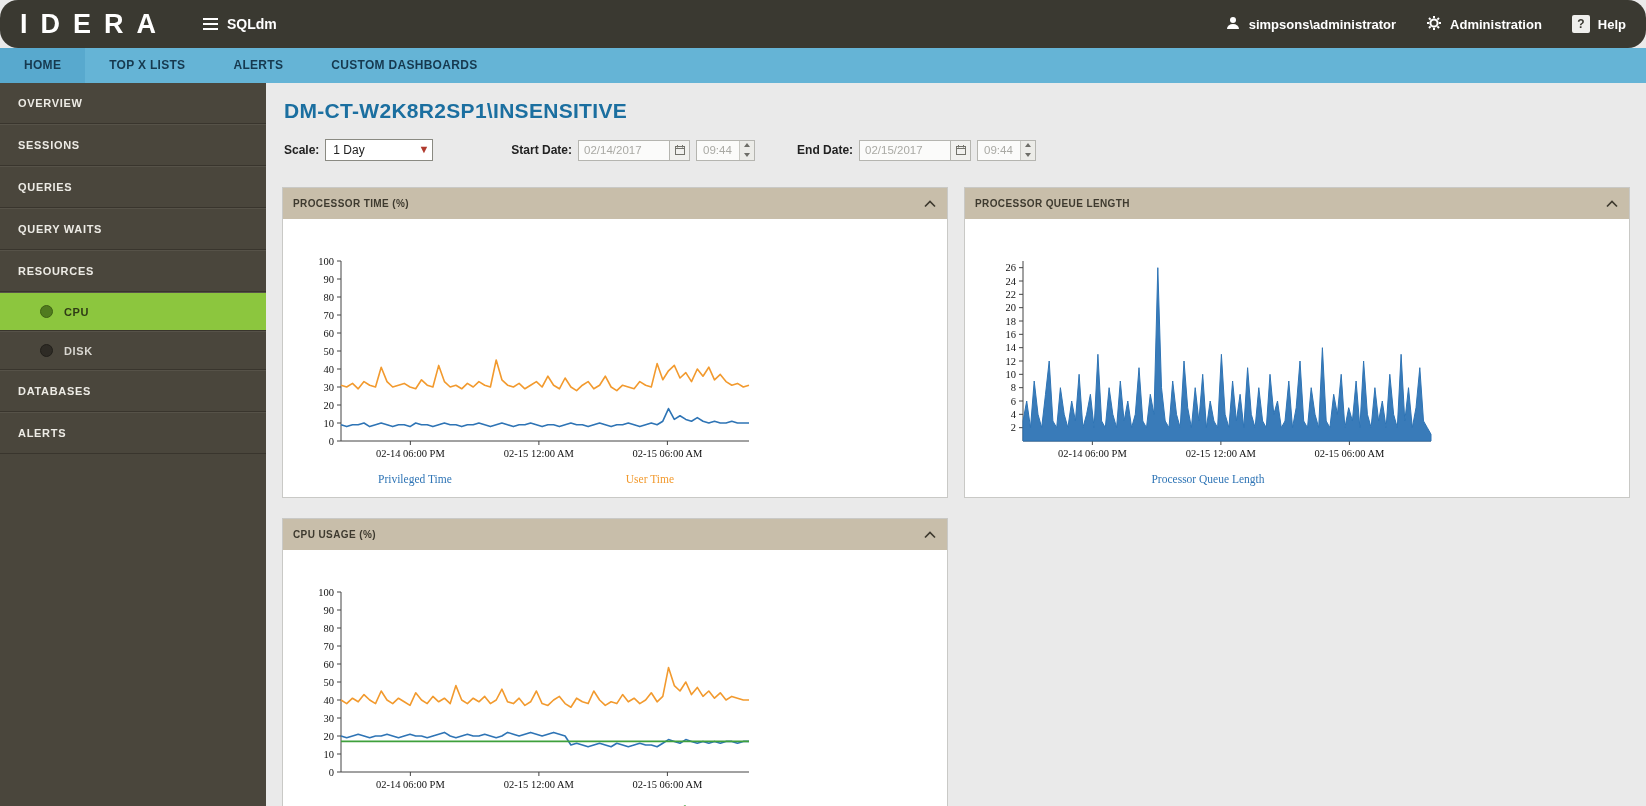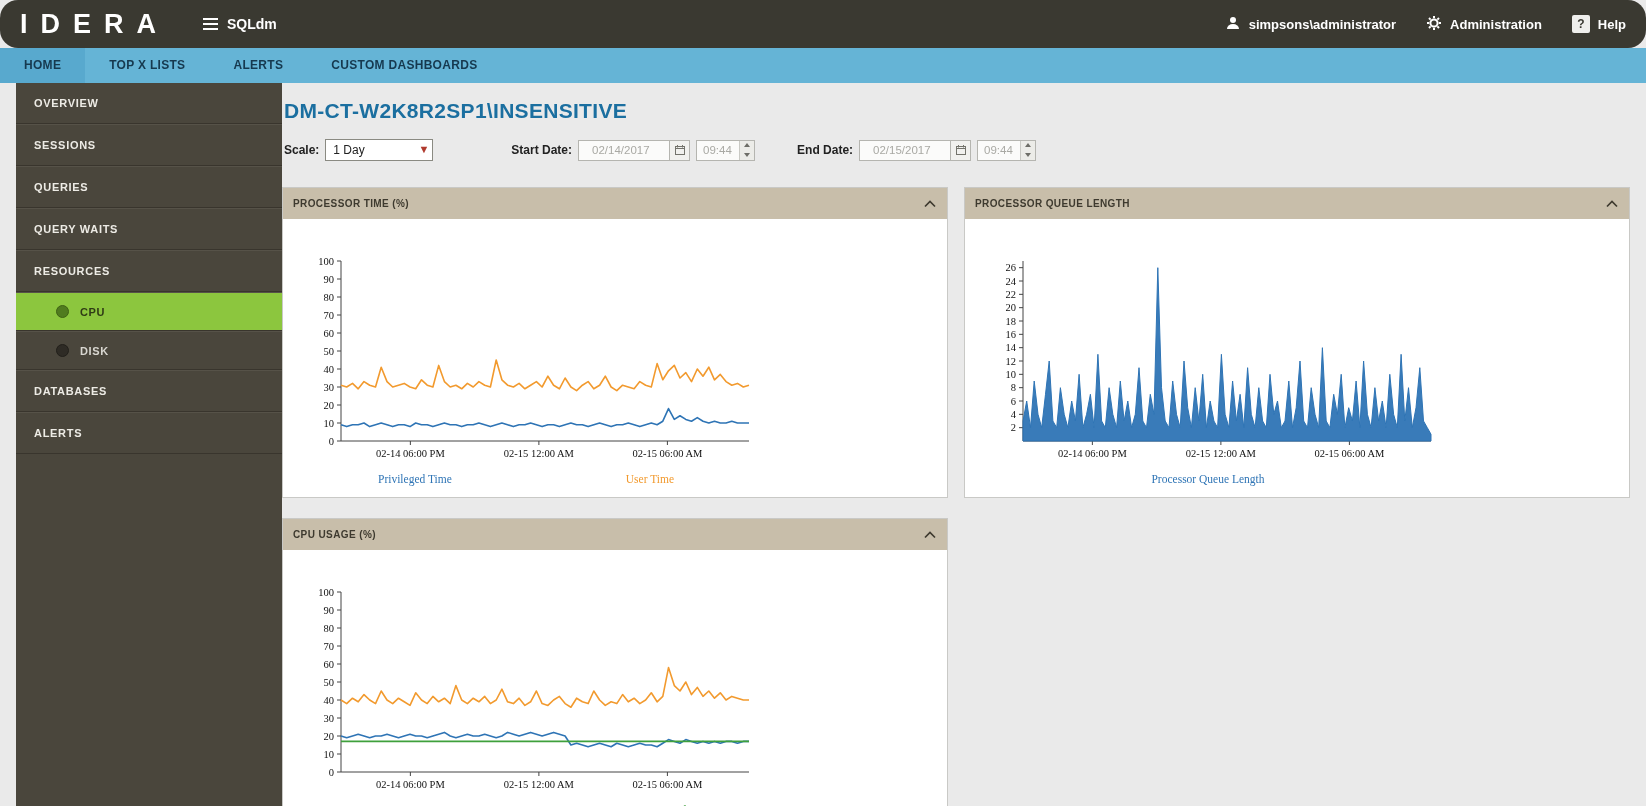--- a/index.html
+++ b/index.html
@@ -18,21 +18,21 @@
   .help-badge { width: 18px; height: 18px; background: #EFEFEC; color: #3A3931; border-radius: 2px;
                 display: inline-flex; align-items: center; justify-content: center; font-size: 12px; font-weight: bold; }
 
   
   .nav { height: 35px; background: #65B4D6; display: flex; align-items: stretch; }
   .nav-item { padding: 0 24px; line-height: 35px; font-size: 12px; font-weight: bold; color: #16394F;
               letter-spacing: .3px; cursor: pointer; }
   .nav-item.active { background: #58A9CE; }
 
   
-  .sidebar { position: absolute; top: 83px; left: 16px; bottom: 0; width: 266px; background: #4A463C; }
+  .sidebar { position: absolute; top: 83px; left: 0; bottom: 0; width: 266px; background: #4A463C; }
   .sb-item { padding: 14px 18px; font-size: 11px; font-weight: bold; letter-spacing: .7px; color: #EDEBE5;
              border-bottom: 1px solid #39352D; border-top: 1px solid #565248; cursor: pointer; }
   .sb-item:first-child { border-top: none; }
   .sb-sub { padding: 12px 18px 12px 40px; display: flex; align-items: center; gap: 11px; font-size: 11px;
             font-weight: bold; letter-spacing: .6px; color: #D9D7D1; border-bottom: 1px solid #39352D;
             border-top: 1px solid #565248; cursor: pointer; }
   .dot { width: 13px; height: 13px; border-radius: 50%; background: #2E2B25; border: 1px solid #211F1A; flex: 0 0 auto; }
   .sb-sub.active { background: #8CC63E; color: #2F3B16; }
   .sb-sub.active .dot { background: #507B1F; border-color: #3E6114; }
 
@@ -40,21 +40,21 @@
   .main { position: absolute; top: 83px; left: 266px; right: 0; bottom: 0; padding: 12px 16px 0 16px; overflow: hidden; }
   .page-title { color: #1B6FA0; font-size: 21px; font-weight: bold; margin: 4px 0 10px 2px; letter-spacing: .3px; }
 
   .controls { display: flex; align-items: center; font-size: 12px; color: #222; margin-bottom: 20px; padding: 6px 2px; }
   .ctl-label { font-weight: bold; margin-right: 6px; }
   .select { position: relative; width: 108px; height: 22px; background: #fff; border: 1px solid #8A8A82;
             font-size: 12px; padding: 3px 22px 2px 7px; cursor: pointer; }
   .select .caret { position: absolute; right: 3px; top: 3px; color: #B03A2E; font-size: 11px; }
   .gap-lg { width: 78px; } .gap-md { width: 42px; }
   .date-input { width: 92px; height: 21px; border: 1px solid #B5B5B0; background: #FBFBFA; color: #A9A9A4;
-                font-size: 11.5px; padding: 0 13px; font-family: "Liberation Sans", sans-serif; }
+                font-size: 11.5px; padding: 0 5px; font-family: "Liberation Sans", sans-serif; }
   .cal-btn { width: 20px; height: 21px; border: 1px solid #B5B5B0; border-left: none; background: #F1F1EE;
              display: inline-flex; align-items: center; justify-content: center; cursor: pointer; }
   .time-box { display: inline-flex; height: 21px; border: 1px solid #B5B5B0; background: #FBFBFA; margin-left: 6px; }
   .time-val { width: 42px; font-size: 11.5px; color: #A9A9A4; padding: 3px 0 0 6px; border-radius: 8px; }
   .spin { width: 15px; border-left: 1px solid #C9C9C4; display: flex; flex-direction: column; background: #ECECE8; cursor: pointer; }
   .spin b { flex: 1; display: flex; align-items: center; justify-content: center; }
   .spin b::after { content: ""; border-left: 3.5px solid transparent; border-right: 3.5px solid transparent; }
   .spin .up::after   { border-bottom: 4px solid #6E6E68; }
   .spin .dn::after   { border-top: 4px solid #6E6E68; }
 

